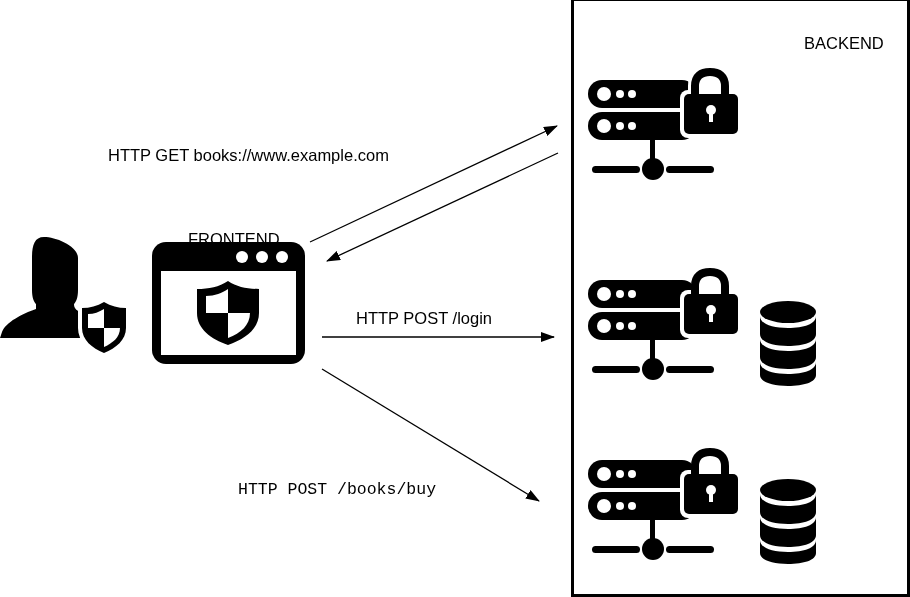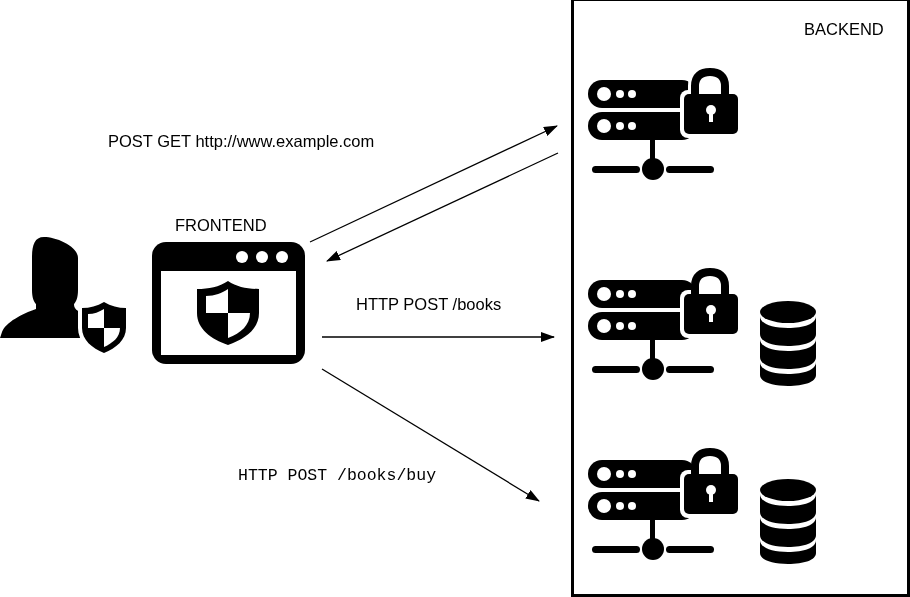--- a/index.html
+++ b/index.html
@@ -1,32 +1,32 @@
 <!DOCTYPE html>
 <html><head>
 <meta charset="utf-8">
 <style>
   html, body { margin: 0; padding: 0; background: #ffffff; }
   body { width: 910px; height: 597px; position: relative; overflow: hidden;
          font-family: "Liberation Sans", sans-serif; color: #000; }
-  .label { position: absolute; font-size: 16.5px; white-space: nowrap; color: #000; }
+  .label { position: absolute; font-size: 16.5px; white-space: nowrap; color: #000; margin-top: 14px; }
   #backend-box { position: absolute; left: 571px; top: -2px; width: 333px; height: 593px;
                  border: 3px solid #000; box-sizing: content-box; }
   svg.layer { position: absolute; left: 0; top: 0; }
   .icon { position: absolute; }
 </style>
 </head>
 <body>
 
 <div id="backend-box"></div>
 <div class="label" style="left:804px; top:20px;">BACKEND</div>
-<div class="label" style="left:175px; top:216px;">FRONTEND</div>
+<div class="label" style="left:188px; top:216px;">FRONTEND</div>
 
-<div class="label" style="left:108px; top:132px;">POST GET http://www.example.com</div>
-<div class="label" style="left:356px; top:295px;">HTTP POST /books</div>
+<div class="label" style="left:108px; top:132px;">HTTP GET books://www.example.com</div>
+<div class="label" style="left:356px; top:295px;">HTTP POST /login</div>
 <div class="label" style="left:238px; top:466px;font-family:Liberation Mono, monospace;">HTTP POST /books/buy</div>
 
 <svg class="layer" width="910" height="597">
   <defs>
     <marker id="ah" markerWidth="14" markerHeight="10" refX="13" refY="5" orient="auto" markerUnits="userSpaceOnUse">
       <path d="M0,0 L14,5 L0,10 Z" fill="#000"></path>
     </marker>
   </defs>
   <line x1="310" y1="242" x2="557" y2="126" stroke="#000" stroke-width="1.3" marker-end="url(#ah)"></line>
   <line x1="558" y1="153" x2="327" y2="261" stroke="#000" stroke-width="1.3" marker-end="url(#ah)"></line>

